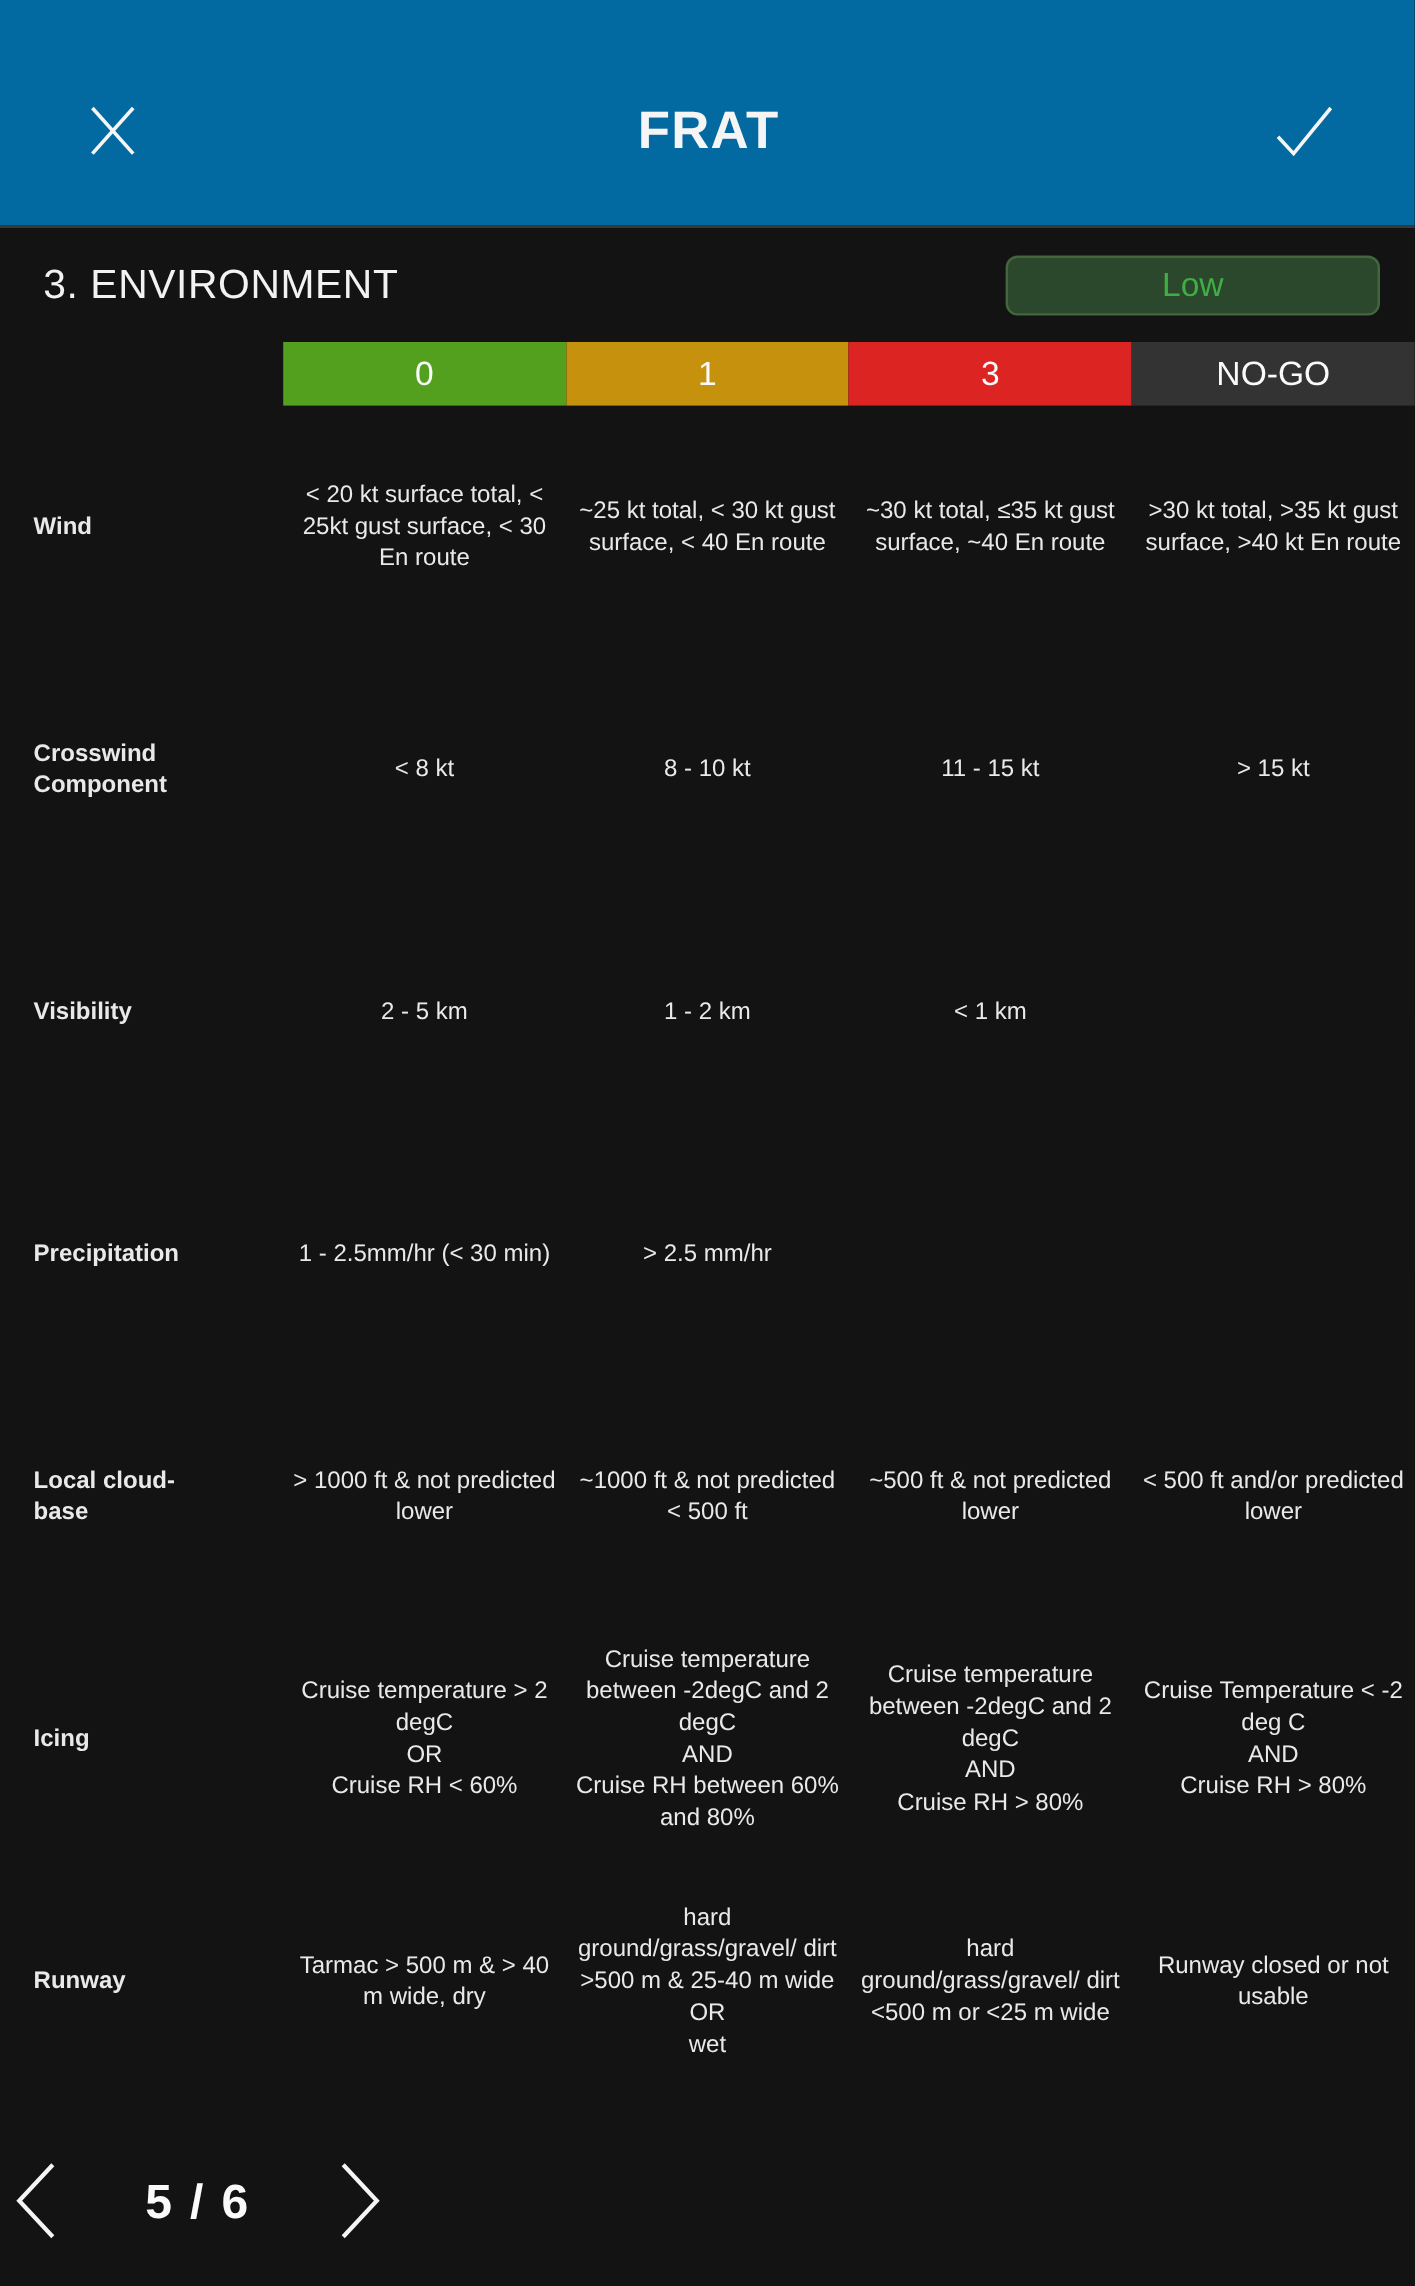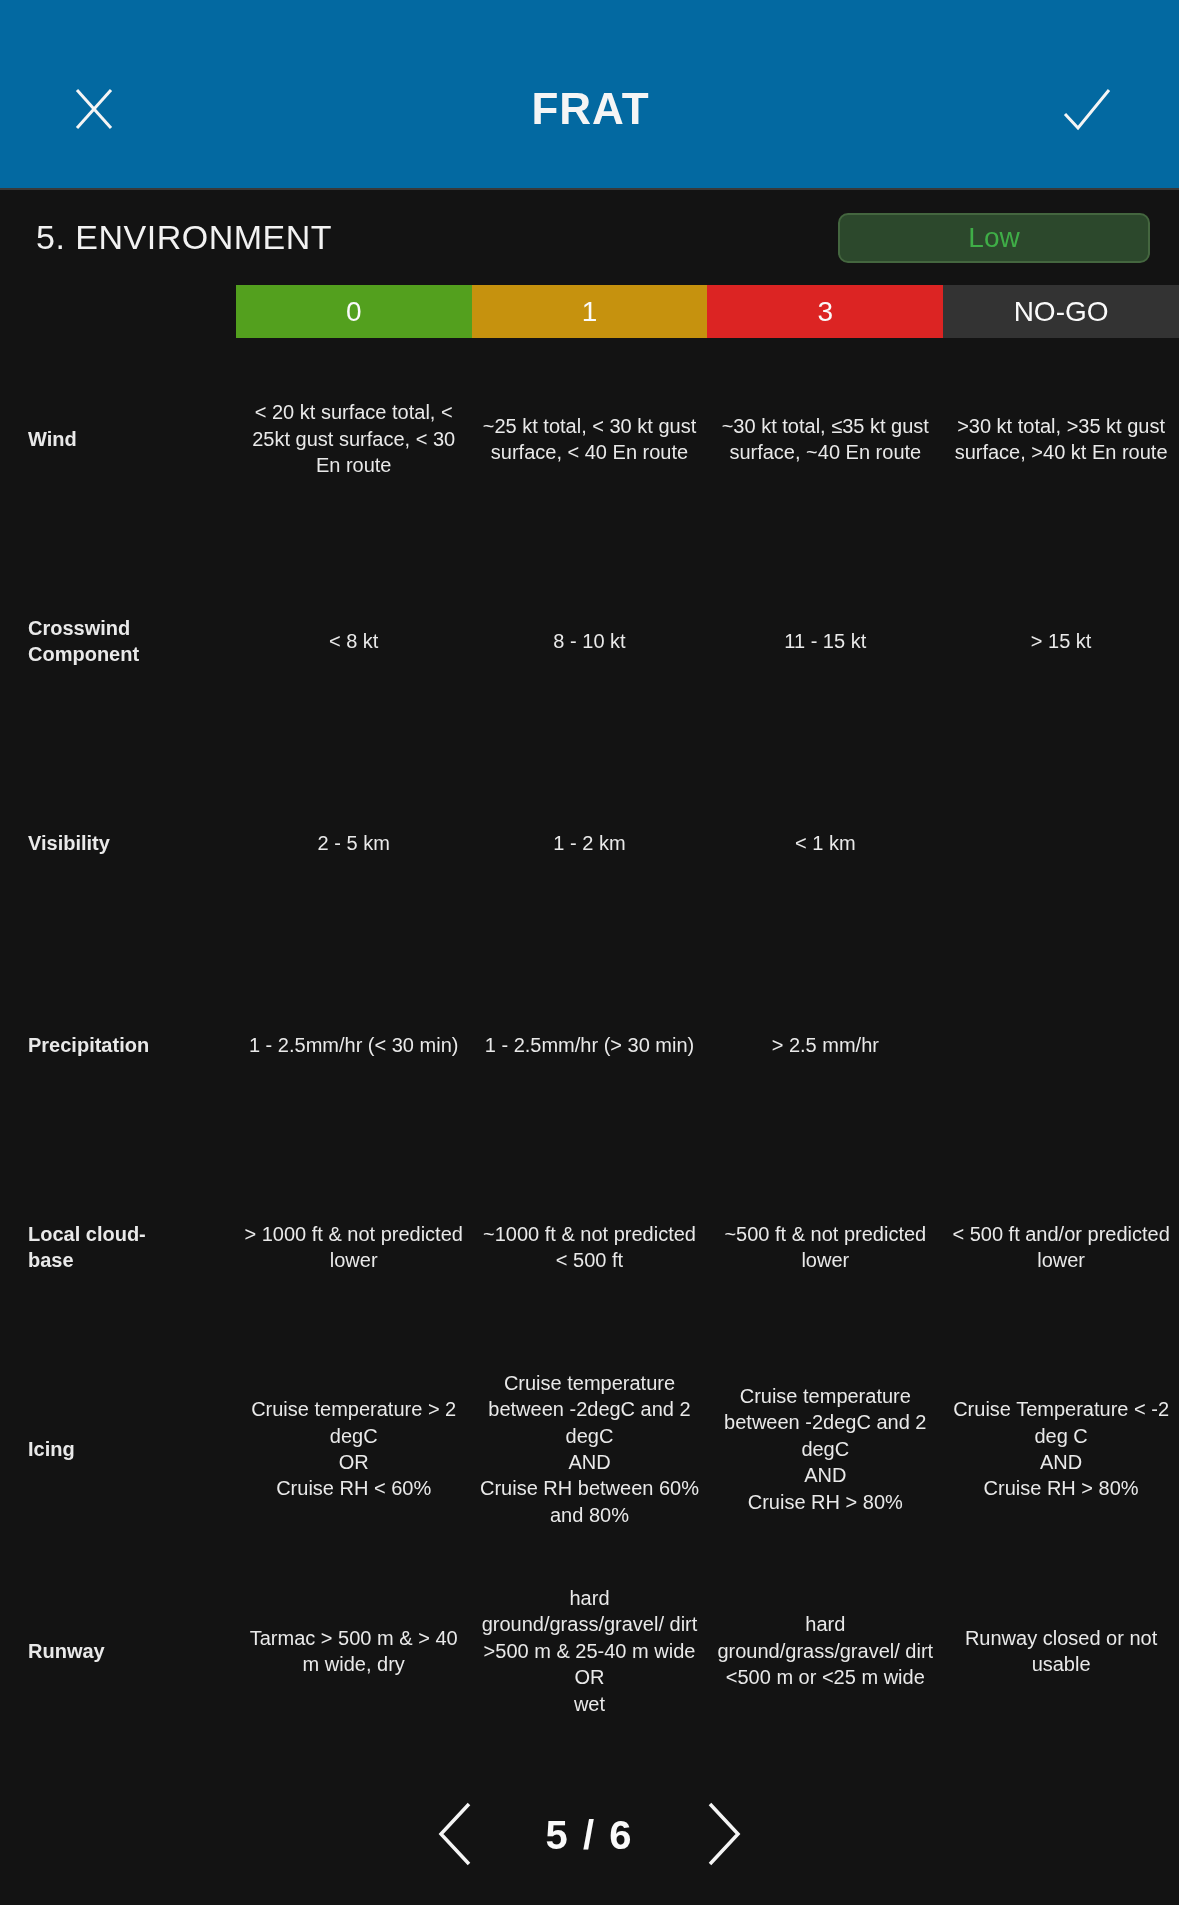--- a/index.html
+++ b/index.html
@@ -99,21 +99,20 @@
     line-height: 1.32;
     color: #e9e9e9;
     white-space: pre-line;
     cursor: pointer;
   }
 
   .footer {
     height: 150px;
     display: flex;
     align-items: center;
-    justify-content: center;
     gap: 61px;
     padding-top: 16px;
     box-sizing: border-box;
   }
   .pager-btn {
     width: 60px; height: 70px;
     display: flex; align-items: center; justify-content: center;
     background: none; border: none; padding: 0;
     cursor: pointer;
   }
@@ -142,21 +141,21 @@
       <svg width="52" height="46" viewBox="0 0 52 46">
         <polyline points="4,28 17,42 48,4" fill="none" stroke="#f5f5f5" stroke-width="3"></polyline>
       </svg>
     </span>
   </button>
 </div>
 
 <div class="divider"></div>
 
 <div class="section-row">
-  <div class="section-title">5. ENVIRONMENT</div>
+  <div class="section-title">3. ENVIRONMENT</div>
   <div class="risk-badge">Low</div>
 </div>
 
 <div class="grid5 band">
   <div class="band-cell spacer"></div>
   <div class="band-cell c0">0</div>
   <div class="band-cell c1">1</div>
   <div class="band-cell c3">3</div>
   <div class="band-cell cng">NO-GO</div>
 </div>
@@ -182,21 +181,20 @@
   <div class="trow">
     <div class="row-label">Visibility</div>
     <div class="cell">2 - 5 km</div>
     <div class="cell">1 - 2 km</div>
     <div class="cell">&lt; 1 km</div>
   </div>
 
   <div class="trow">
     <div class="row-label">Precipitation</div>
     <div class="cell">1 - 2.5mm/hr (&lt; 30 min)</div>
-    <div class="cell">1 - 2.5mm/hr (&gt; 30 min)</div>
     <div class="cell">&gt; 2.5 mm/hr</div>
   </div>
 
   <div class="trow">
     <div class="row-label">Local cloud-base</div>
     <div class="cell">&gt; 1000 ft &amp; not predicted lower</div>
     <div class="cell">~1000 ft &amp; not predicted &lt; 500 ft</div>
     <div class="cell">~500 ft &amp; not predicted lower</div>
     <div class="cell">&lt; 500 ft and/or predicted lower</div>
   </div>

